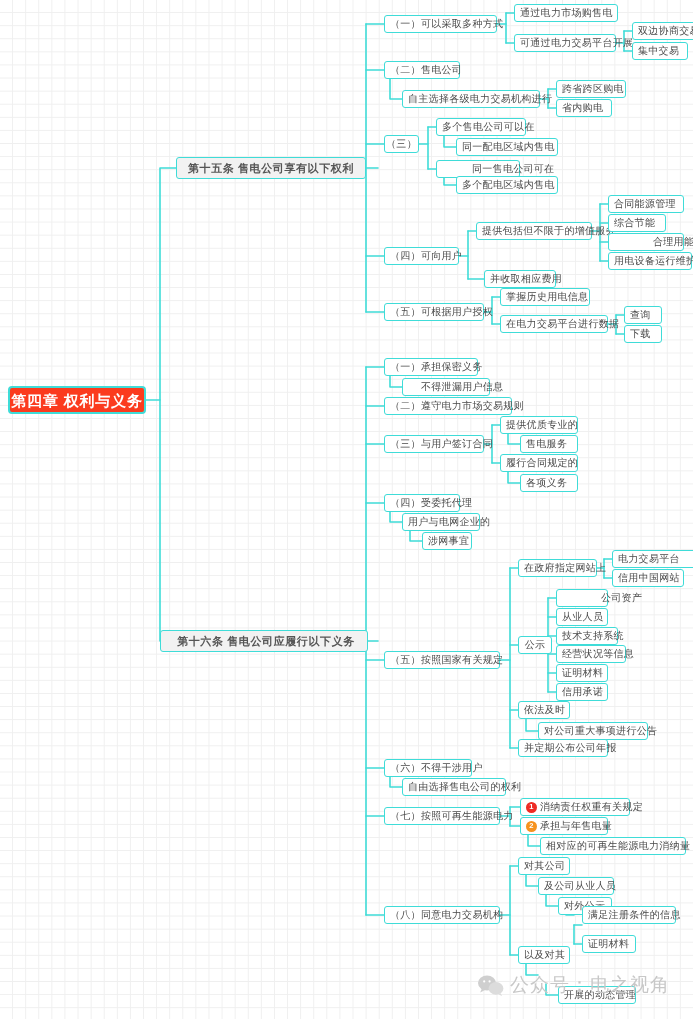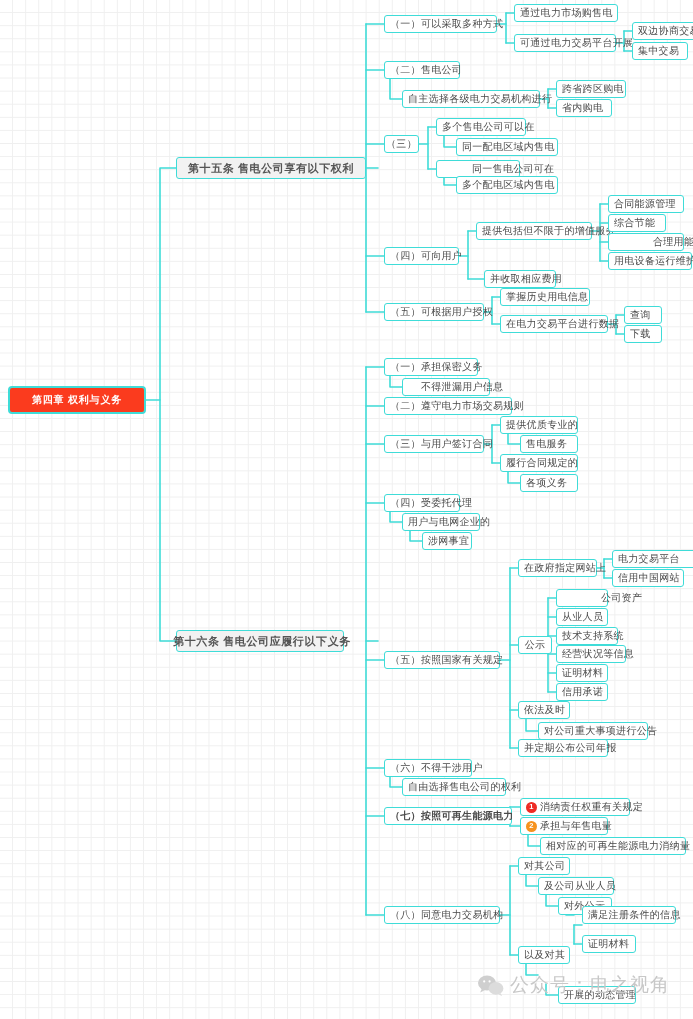--- a/index.html
+++ b/index.html
@@ -33,21 +33,21 @@
     white-space:nowrap;
     display:flex;
     align-items:center;
     padding:0 5px;
     height:18px;
   }
   .node.root{
     background:#fb3b1e;
     border:2.4px solid #3fdcd8;
     color:#ffffff;
-    font-size:10px;
+    font-size:15px;
     font-weight:bold;
     height:28px;
     border-radius:4px;
     letter-spacing:.8px;
     justify-content:center;
   }
   .node.branch{
     background:#f2f2f2;
     border:1.6px solid #3fdcd8;
     color:#555555;
@@ -215,21 +215,21 @@
       <path d="M574,944 H582"></path>
 
       <path d="M526,964 V975 H538"></path>
       <path d="M546,984 V995 H558"></path>
     </g>
   </svg>
 
   <div class="node root" style="left:8px;top:386px;width:138px;">第四章 权利与义务</div>
 
   <div class="node branch" style="left:176px;top:157px;width:190px;">第十五条  售电公司享有以下权利</div>
-  <div class="node branch" style="left:176px;top:630px;width:168px;padding-left:9px;">第十六条  售电公司应履行以下义务</div>
+  <div class="node branch" style="left:160px;top:630px;width:208px;padding-left:9px;">第十六条  售电公司应履行以下义务</div>
 
   <div class="node" style="left:384px;top:15px;width:113px;">（一）可以采取多种方式</div>
   <div class="node" style="left:514px;top:4px;width:104px;">通过电力市场购售电</div>
   <div class="node" style="left:514px;top:34px;width:102px;">可通过电力交易平台开展</div>
   <div class="node" style="left:632px;top:22px;width:78px;">双边协商交易</div>
   <div class="node" style="left:632px;top:42px;width:56px;">集中交易</div>
 
   <div class="node" style="left:384px;top:61px;width:76px;">（二）售电公司</div>
   <div class="node" style="left:402px;top:90px;width:138px;">自主选择各级电力交易机构进行</div>
   <div class="node" style="left:556px;top:80px;width:70px;">跨省跨区购电</div>
@@ -281,21 +281,21 @@
   <div class="node" style="left:556px;top:645px;width:70px;">经营状况等信息</div>
   <div class="node" style="left:556px;top:664px;width:52px;">证明材料</div>
   <div class="node" style="left:556px;top:683px;width:52px;">信用承诺</div>
   <div class="node" style="left:518px;top:701px;width:52px;">依法及时</div>
   <div class="node" style="left:538px;top:722px;width:110px;">对公司重大事项进行公告</div>
   <div class="node" style="left:518px;top:739px;width:90px;">并定期公布公司年报</div>
 
   <div class="node" style="left:384px;top:759px;width:88px;">（六）不得干涉用户</div>
   <div class="node" style="left:402px;top:778px;width:104px;">自由选择售电公司的权利</div>
 
-  <div class="node" style="left:384px;top:807px;width:128px;font-weight:bold;">（七）按照可再生能源电力</div>
+  <div class="node" style="left:384px;top:807px;width:116px;">（七）按照可再生能源电力</div>
   <div class="node" style="left:520px;top:798px;width:110px;">
     <span class="badge b1">1</span>
     <span class="lbl">消纳责任权重有关规定</span>
   </div>
   <div class="node" style="left:520px;top:817px;width:88px;">
     <span class="badge b2">2</span>
     <span class="lbl">承担与年售电量</span>
   </div>
   <div class="node" style="left:540px;top:837px;width:146px;">相对应的可再生能源电力消纳量</div>
 

